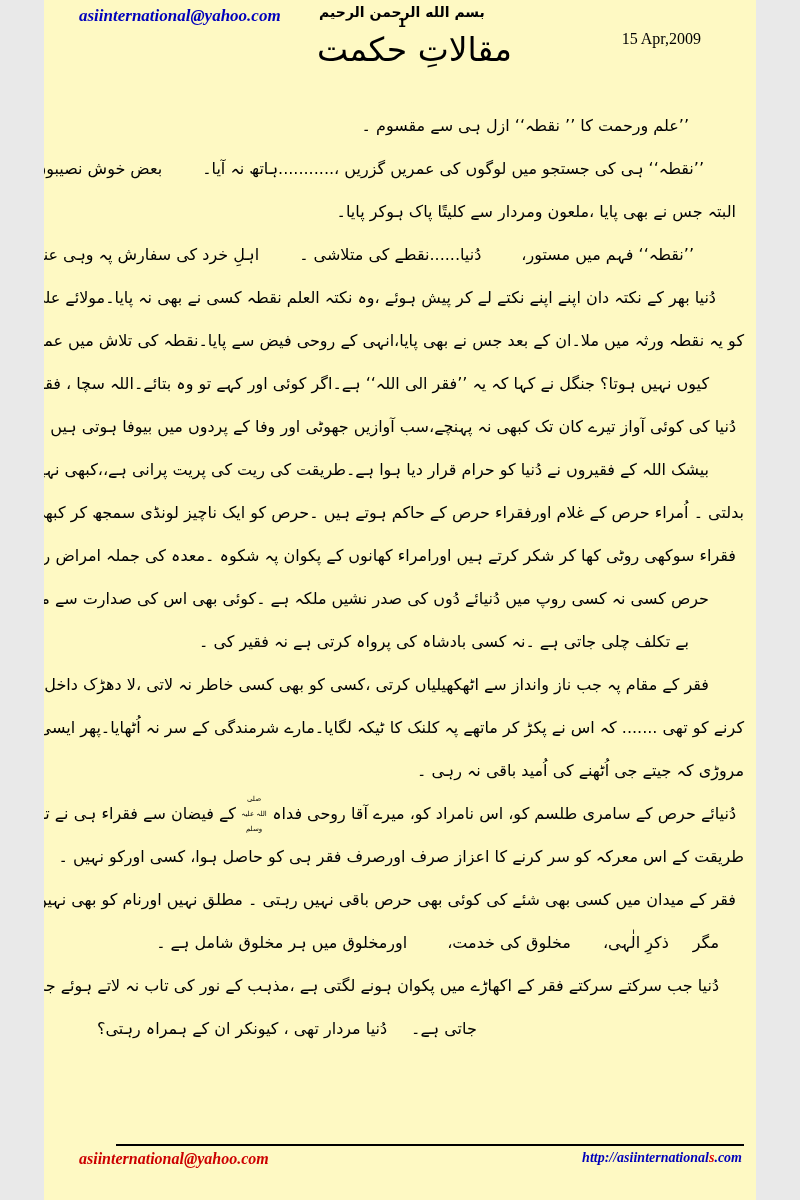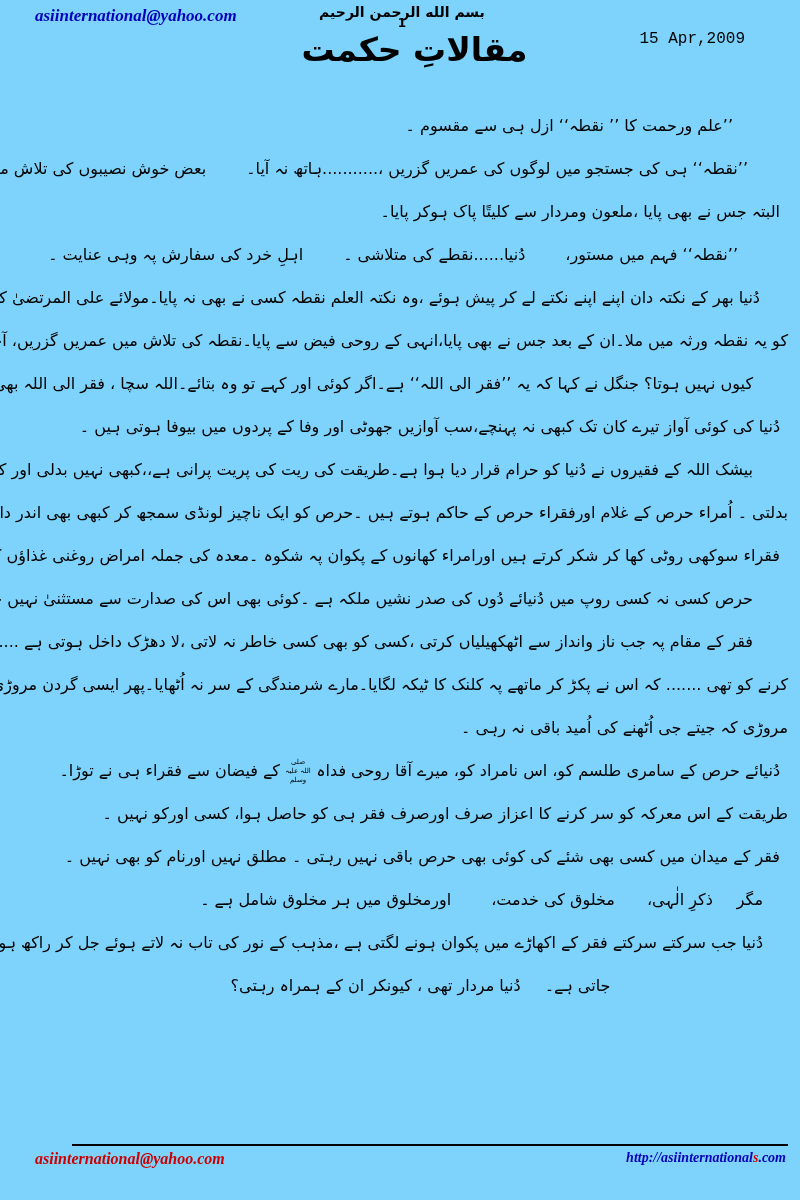--- a/index.html
+++ b/index.html
@@ -1,43 +1,43 @@
 <!DOCTYPE html>
 <html lang="ur"><head>
 <meta charset="utf-8">
 <style>
   html,body{margin:0;padding:0;background:#e9e9e9;}
   .page{
-    width:800px;height:1200px;background:#7dd3fc;position:relative;
+    width:712px;height:1200px;background:#fef9c3;position:relative;
     font-family:"DejaVu Sans",sans-serif;overflow:hidden;margin:0 auto;
   }
   
   .header-email{
     position:absolute;top:6px;left:35px;
     font-family:"Liberation Serif",serif;font-style:italic;font-weight:bold;
     font-size:17px;color:#0000bb;
   }
   .doc-date{
     position:absolute;top:30px;right:55px;font-size:16px;color:#000;
-    font-family:Liberation Mono, monospace;
+    font-family:Liberation Serif, serif;
   }
   .header-center{position:absolute;top:4px;left:4px;right:0;text-align:center;direction:rtl;color:#000;}
   .bismillah{font-size:14px;font-weight:bold;line-height:16px;}
   .page-number{direction:ltr;font-size:12px;font-weight:bold;line-height:12px;margin-top:-3px;}
-  .doc-title{font-size:33px;font-weight:bold;line-height:40px;margin-top:1px;padding-left:25px;}
+  .doc-title{font-size:33px;font-weight:normal;line-height:40px;margin-top:1px;padding-left:25px;}
   
   .bodytext{position:absolute;top:104px;left:28px;right:12px;direction:rtl;}
   .line{
     height:43px;line-height:43px;font-size:16px;color:#000;
     text-align:right;white-space:nowrap;
   }
   .line.center{text-align:right;}
-  .line.left{text-align:center;}
+  .line.left{text-align:left;}
   .honorific{
-    display:inline-block;width:26px;font-size:7px;line-height:9px;
+    display:inline-block;width:26px;font-size:7px;line-height:15px;
     white-space:normal;vertical-align:middle;text-align:center;
   }
   
   .footer-rule{position:absolute;top:1144px;left:72px;right:12px;border-top:2px solid #000;}
   .footer-email{
     position:absolute;top:1150px;left:35px;
     font-family:"Liberation Serif",serif;font-style:italic;font-weight:bold;
     font-size:16px;color:#cc0000;
   }
   .footer-url{
@@ -68,20 +68,21 @@
       <div class="line" style="padding-right: 8px;"><span>البتہ جس نے بھی پایا ،ملعون ومردار سے کلیتًا پاک ہوکر پایا۔</span></div>
       <div class="line" style="padding-right: 50px; text-align: right;"><span>’’نقطہ‘‘ فہم میں مستور،   دُنیا......نقطے کی متلاشی ۔   اہلِ خرد کی سفارش پہ وہی عنایت ۔</span></div>
       <div class="line" style="padding-right: 28px;"><span>دُنیا بھر کے نکتہ دان اپنے اپنے نکتے لے کر پیش ہوئے ،وہ نکتہ العلم نقطہ کسی نے بھی نہ پایا۔مولائے علی المرتضیٰ کرم اللہ وجہہ</span></div>
       <div class="line"><span>کو یہ نقطہ ورثہ میں ملا۔ان کے بعد جس نے بھی پایا،انہی کے روحی فیض سے پایا۔نقطہ کی تلاش میں عمریں گزریں، آخر یہ نقطہ حل</span></div>
       <div class="line" style="padding-right: 35px;"><span>کیوں نہیں ہوتا؟ جنگل نے کہا کہ یہ ’’فقر الی اللہ‘‘ ہے۔اگر کوئی اور کہے تو وہ بتائے۔اللہ سچا ، فقر الی اللہ بھی سچا۔</span></div>
       <div class="line" style="padding-right: 8px;"><span>دُنیا کی کوئی آواز تیرے کان تک کبھی نہ پہنچے،سب آوازیں جھوٹی اور وفا کے پردوں میں بیوفا ہوتی ہیں ۔</span></div>
       <div class="line" style="padding-right: 35px;"><span>بیشک اللہ کے فقیروں نے دُنیا کو حرام قرار دیا ہوا ہے۔طریقت کی ریت کی پریت پرانی ہے،،کبھی نہیں بدلی اور کبھی نہیں</span></div>
       <div class="line"><span>بدلتی ۔ اُمراء حرص کے غلام اورفقراء حرص کے حاکم ہوتے ہیں ۔حرص کو ایک ناچیز لونڈی سمجھ کر کبھی بھی اندر داخل نہیں ہونے دیتے ۔</span></div>
       <div class="line" style="padding-right: 8px;"><span>فقراء سوکھی روٹی کھا کر شکر کرتے ہیں اورامراء کھانوں کے پکوان پہ شکوہ ۔معدہ کی جملہ امراض روغنی غذاؤں کی پیداوار ہیں ۔</span></div>
       <div class="line" style="padding-right: 35px;"><span>حرص کسی نہ کسی روپ میں دُنیائے دُوں کی صدر نشیں ملکہ ہے ۔کوئی بھی اس کی صدارت سے مستثنیٰ نہیں جہاں چاہتی ہے،</span></div>
+      <div class="line" style="padding-right: 55px;"><span>بے تکلف چلی جاتی ہے ۔نہ کسی بادشاہ کی پرواہ کرتی ہے نہ فقیر کی ۔</span></div>
       <div class="line" style="padding-right: 35px;"><span>فقر کے مقام پہ جب ناز وانداز سے اٹھکھیلیاں کرتی ،کسی کو بھی کسی خاطر نہ لاتی ،لا دھڑک داخل ہوتی ہے ..... اگر مگر</span></div>
       <div class="line"><span>کرنے کو تھی ....... کہ اس نے پکڑ کر ماتھے پہ کلنک کا ٹیکہ لگایا۔مارے شرمندگی کے سر نہ اُٹھایا۔پھر ایسی گردن مروڑی اورایسی</span></div>
       <div class="line center"><span>مروڑی کہ جیتے جی اُٹھنے کی اُمید باقی نہ رہی ۔</span></div>
       <div class="line" style="padding-right: 8px;"><span>دُنیائے حرص کے سامری طلسم کو، اس نامراد کو، میرے آقا روحی فداہ </span><span class="honorific">صلی اللہ علیہ وسلم</span><span> کے فیضان سے فقراء ہی نے توڑا۔</span></div>
       <div class="line"><span>طریقت کے اس معرکہ کو سر کرنے کا اعزاز صرف اورصرف فقر ہی کو حاصل ہوا، کسی اورکو نہیں ۔</span></div>
       <div class="line" style="padding-right: 8px;"><span>فقر کے میدان میں کسی بھی شئے کی کوئی بھی حرص باقی نہیں رہتی ۔ مطلق نہیں اورنام کو بھی نہیں ۔</span></div>
       <div class="line" style="padding-right: 25px;"><span>مگر  ذکرِ الٰہی،  مخلوق کی خدمت،   اورمخلوق میں ہر مخلوق شامل ہے ۔</span></div>
       <div class="line" style="padding-right: 25px;"><span>دُنیا جب سرکتے سرکتے فقر کے اکھاڑے میں پکوان ہونے لگتی ہے ،مذہب کے نور کی تاب نہ لاتے ہوئے جل کر راکھ ہو</span></div>
       <div class="line left" style="padding-left: 25px;"><span>جاتی ہے۔  دُنیا مردار تھی ، کیونکر ان کے ہمراہ رہتی؟</span></div>
     </div>

